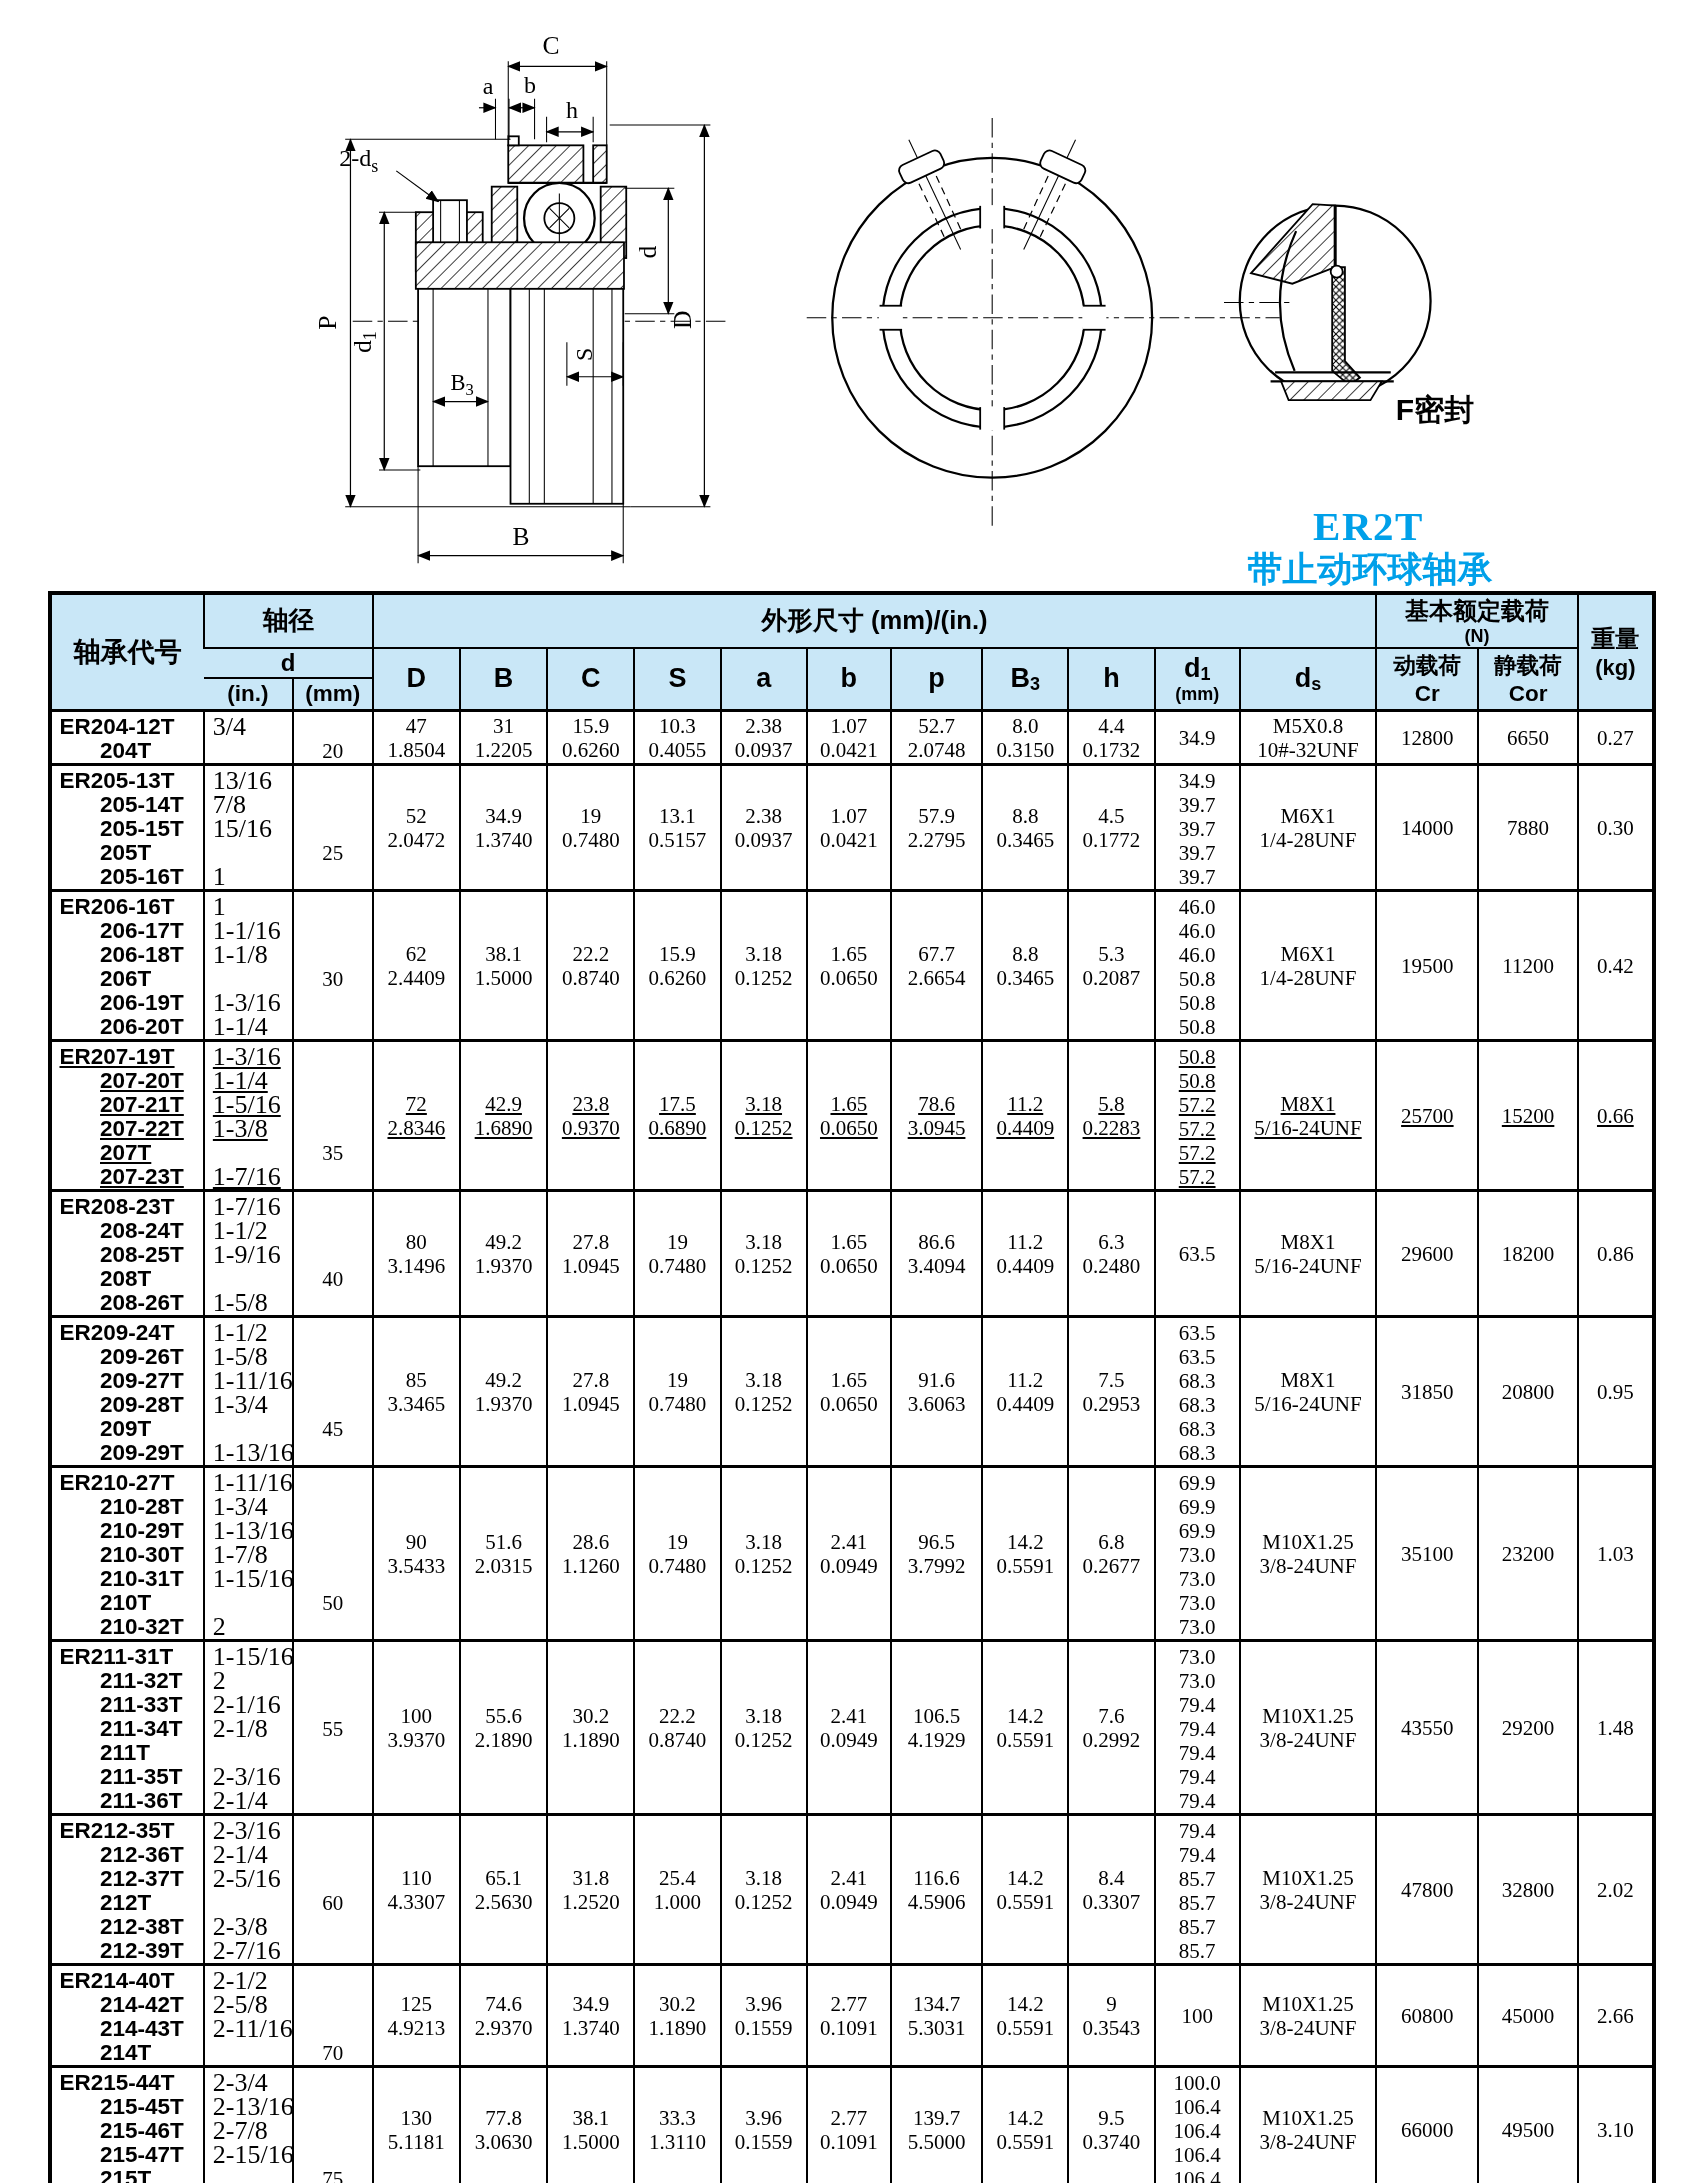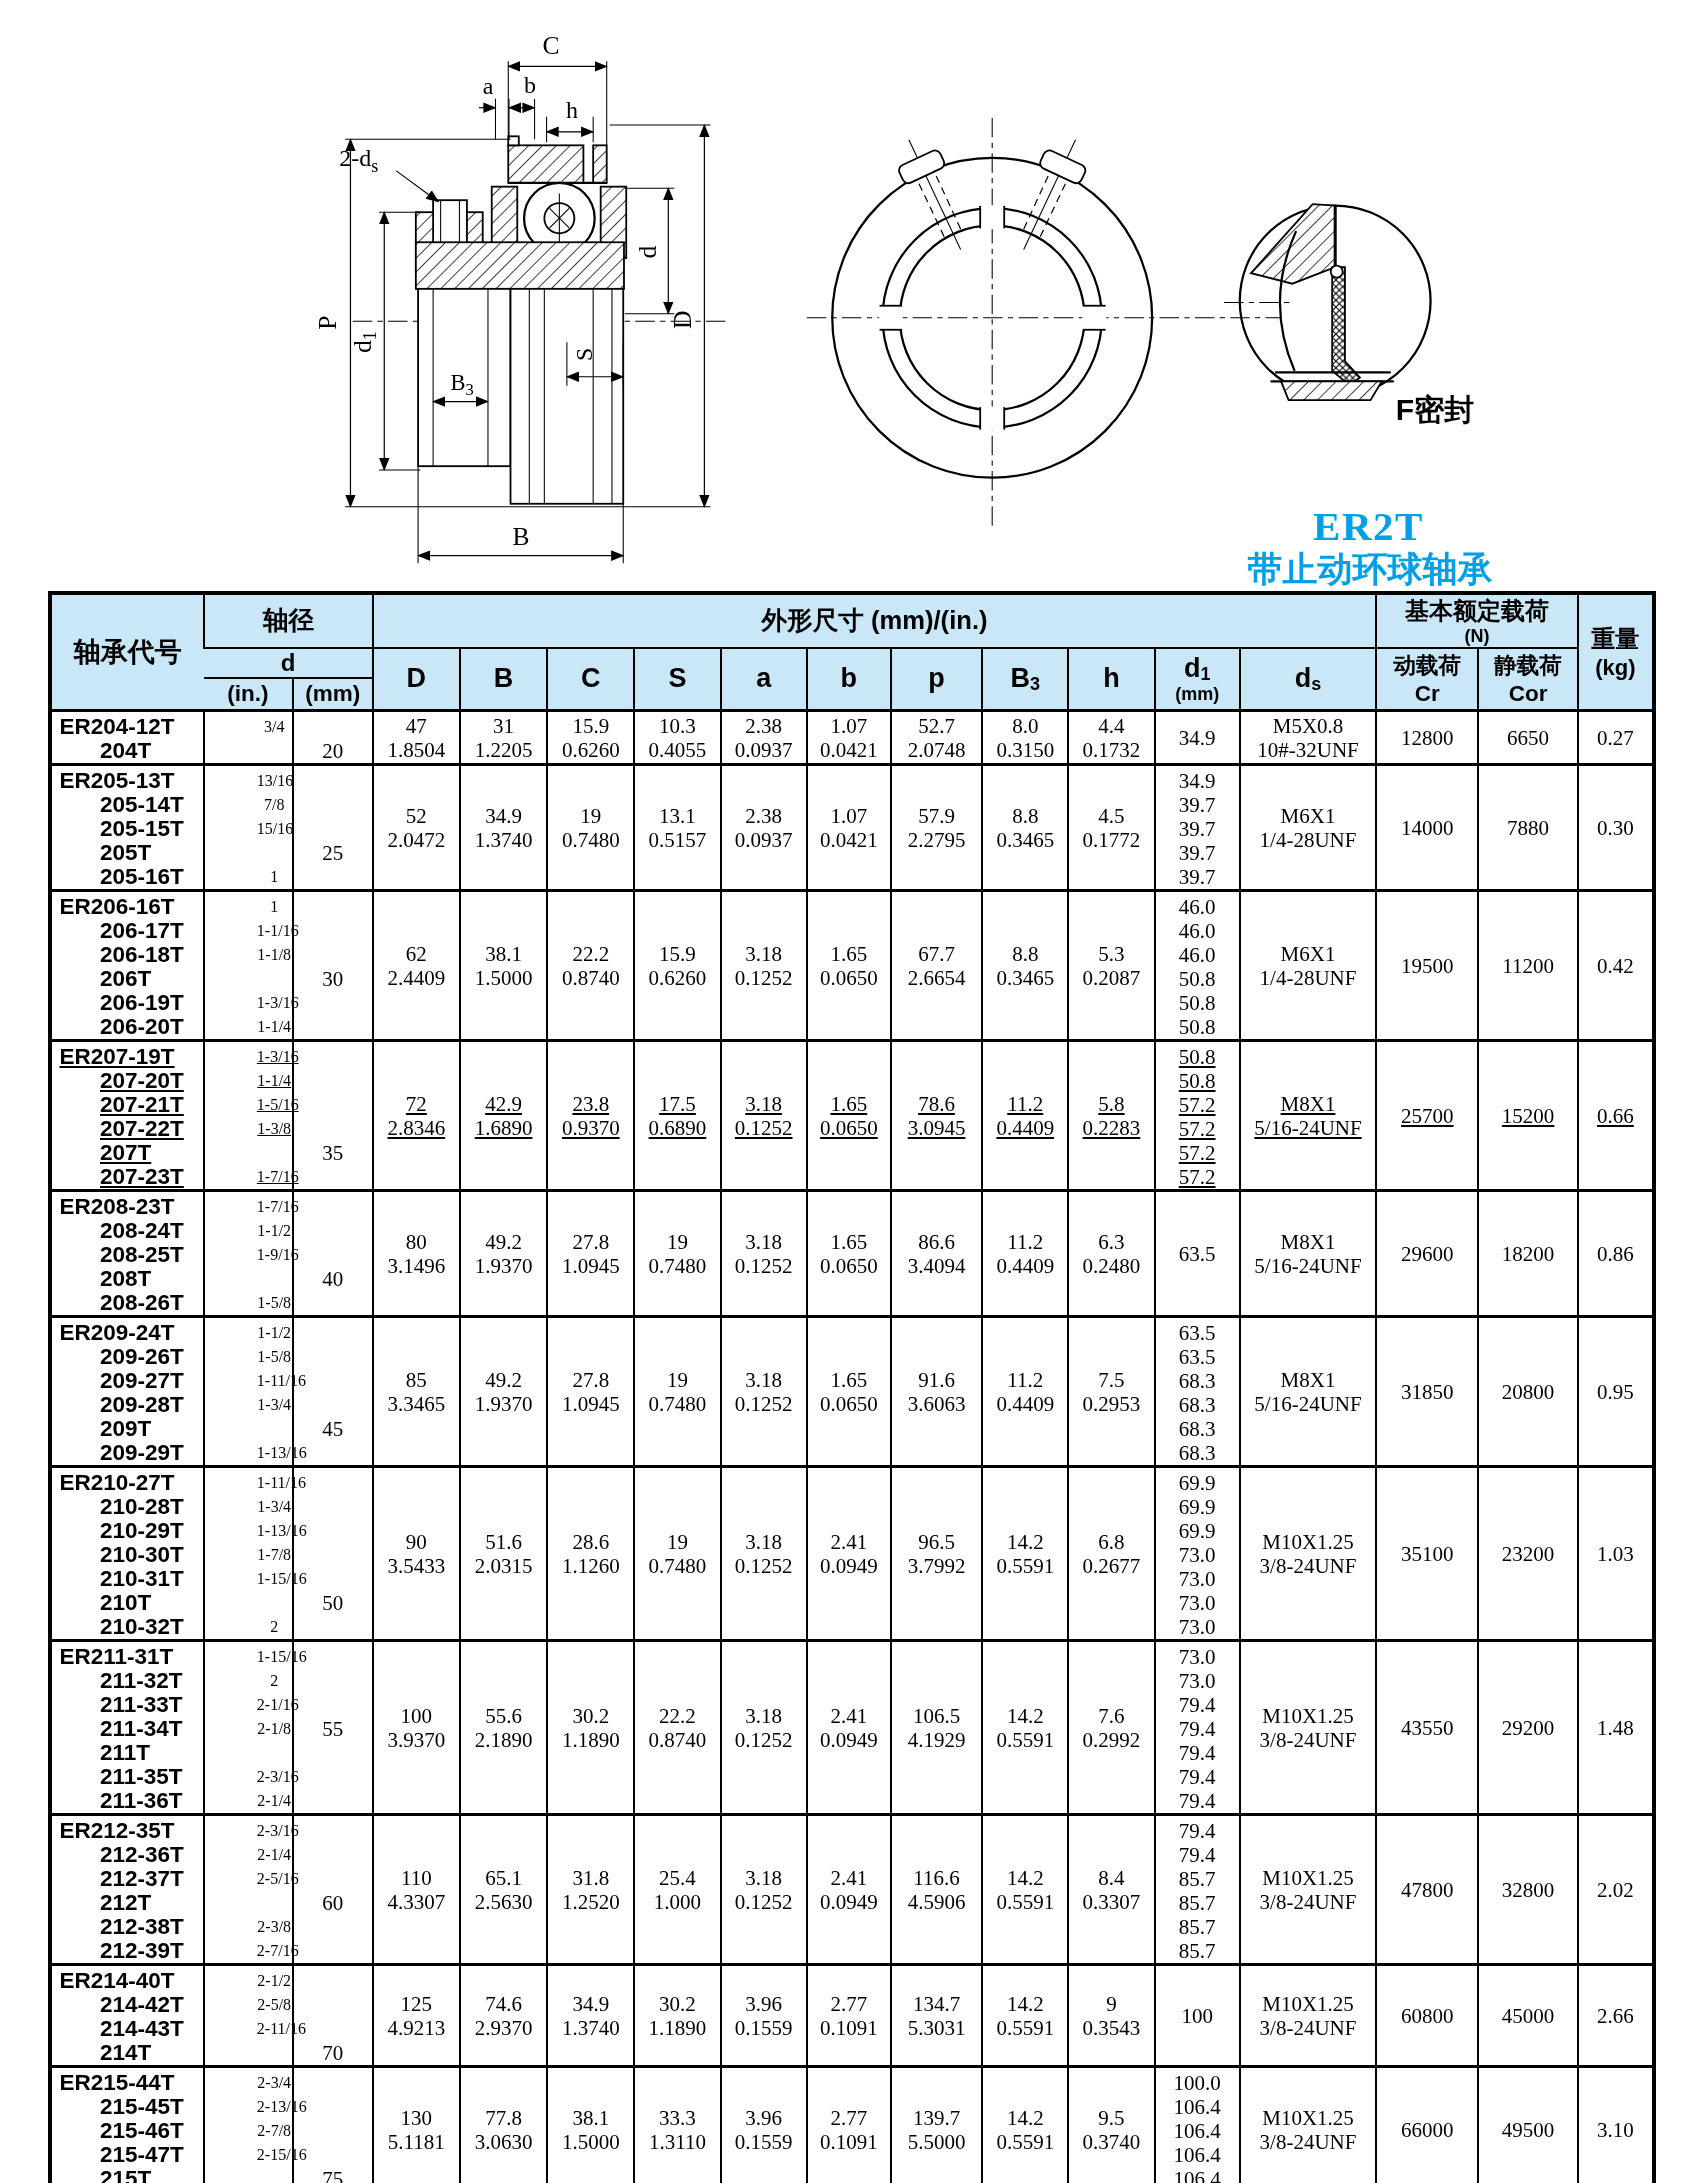--- a/index.html
+++ b/index.html
@@ -24,22 +24,22 @@
   .f36{font-size:27px;} .f34{font-size:25.6px;} .f32{font-size:24px;} .f30{font-size:22.5px;}
   .f28{font-size:22px;} .f24{font-size:18px;line-height:19.5px;}
   sub{font-size:18px;}
   td{vertical-align:middle;text-align:center;}
   .tal{vertical-align:top;text-align:left;padding-top:3px;}
   .num{font-family:"Liberation Serif",serif;font-size:21px;line-height:24px;text-align:center;}
   .two{display:flex;flex-direction:column;justify-content:center;}
   .code-line{font-family:"Liberation Sans",sans-serif;font-weight:bold;font-size:22.5px;line-height:24px;
     padding-left:7.5px;white-space:nowrap;text-align:left;}
   .code-line.cont{padding-left:48px;}
-  .inch-line{font-family:"Liberation Serif",serif;font-size:16px;line-height:24px;min-height:24px;
-    padding-left:7.5px;text-align:center;white-space:nowrap;margin-left:44px;}
+  .inch-line{font-family:"Liberation Serif",serif;font-size:26px;line-height:24px;min-height:24px;
+    padding-left:7.5px;text-align:left;white-space:nowrap;}
   .mmwrap{position:relative;}
   .mmval{position:absolute;left:0;right:0;}
   
   svg text{font-family:"Liberation Serif",serif;fill:#000;}
   .dim{stroke:#000;stroke-width:1.6px;fill:none;}
   .thin{stroke:#000;stroke-width:1.4px;fill:none;}
   .out{stroke:#000;stroke-width:3px;fill:none;}
   .out2{stroke:#000;stroke-width:2.4px;}
   .cl{stroke:#000;stroke-width:1.4px;fill:none;stroke-dasharray:26 7 7 7;}
   .dsh{stroke:#000;stroke-width:1.6px;fill:none;stroke-dasharray:10 7;}

